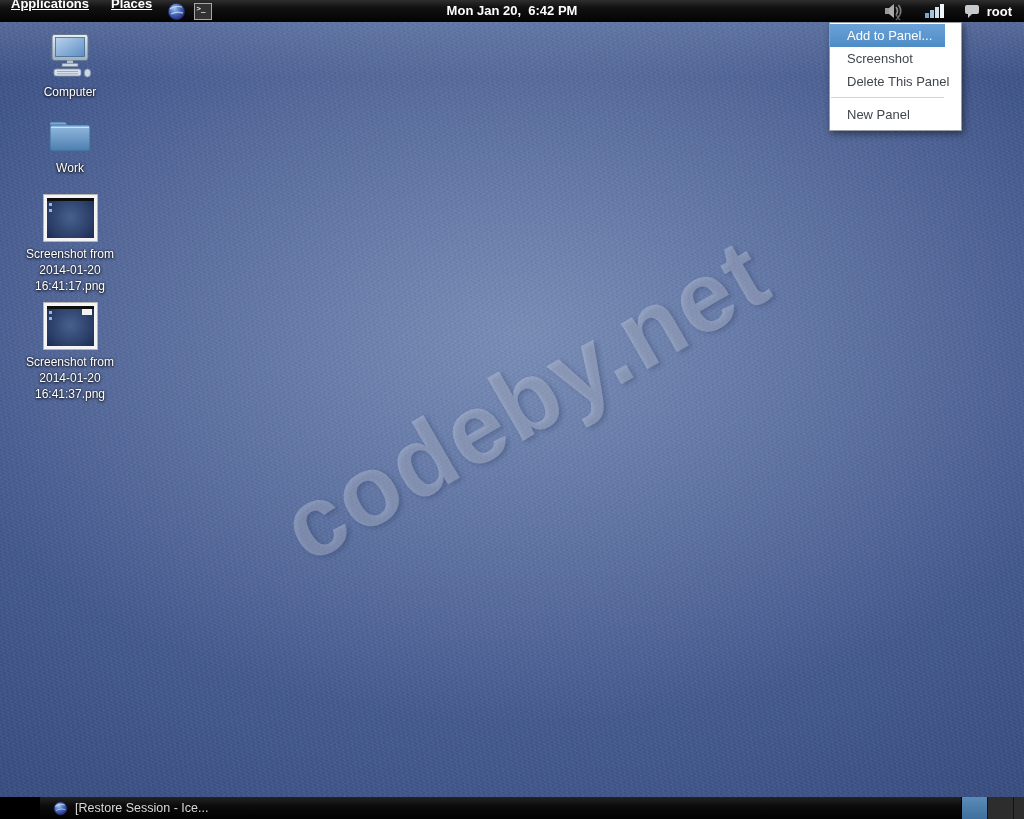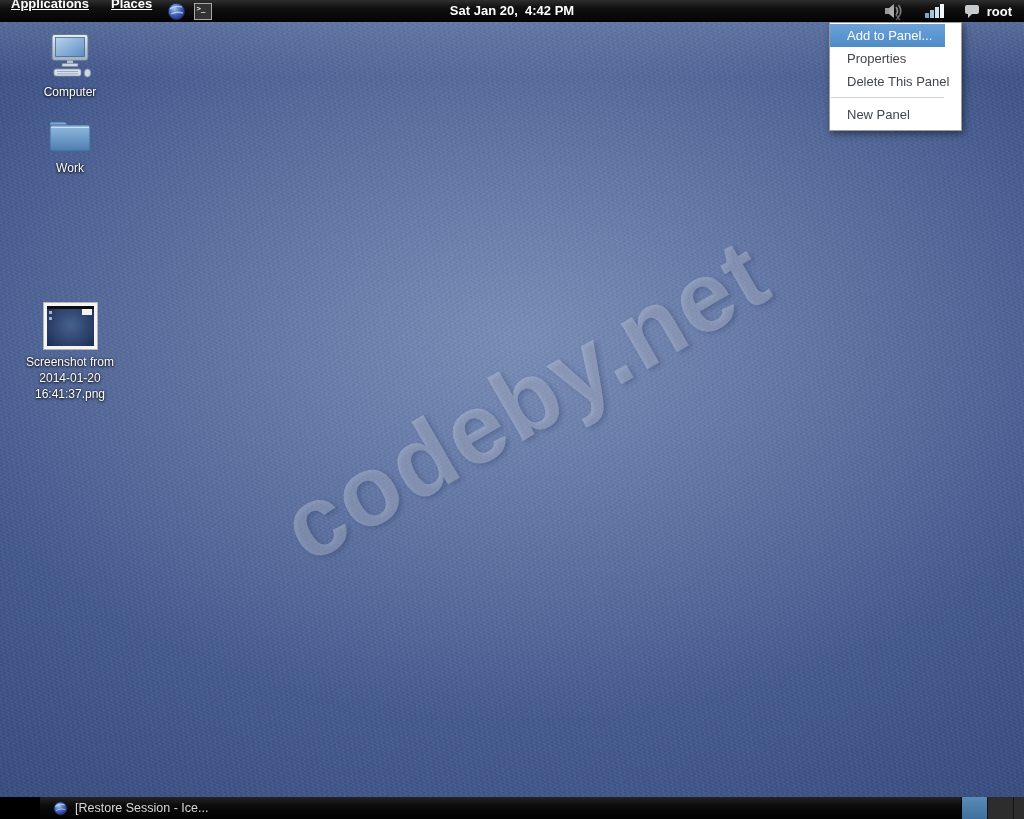--- a/index.html
+++ b/index.html
@@ -137,21 +137,21 @@
       </svg>
     </div>
 
     <div class="tp-launcher">
       <svg width="18" height="17" viewBox="0 0 18 17">
         <rect x="0.5" y="0.5" width="17" height="16" fill="#333" stroke="#a8a8a8" stroke-width="1"></rect>
         <text x="2.5" y="8" font-size="7.5" font-weight="bold" fill="#eee" font-family="'DejaVu Sans Mono', monospace">&gt;_</text>
       </svg>
     </div>
 
-    <div class="tp-clock">Sat Jan 20,  4:42 PM</div>
+    <div class="tp-clock">Mon Jan 20,  6:42 PM</div>
 
     <div class="tp-right">
       <div class="tp-status">
         <svg width="24" height="20" viewBox="0 0 24 20">
           <rect x="2" y="7" width="4" height="6" fill="#9a9a9a"></rect>
           <polygon points="6,7 11,3 11,17 6,13" fill="#ababab"></polygon>
           <path d="M13,6 Q16,10 13,14" stroke="#8f8f8f" stroke-width="1.7" fill="none"></path>
           <path d="M15.5,4 Q20,10 15.5,16" stroke="#7c7c7c" stroke-width="1.7" fill="none"></path>
           <text x="12.5" y="19" font-size="9" font-weight="bold" fill="#f2f2f2" stroke="#1a1a1a" stroke-width="0.6">x</text>
         </svg>
@@ -210,37 +210,47 @@
         <rect x="22" y="26.5" width="6" height="3" fill="#b4c0ce"></rect>
         <rect x="17" y="29.5" width="16" height="3" rx="1" fill="#ccd6e2" stroke="#7e8ea2" stroke-width="0.7"></rect>
         <rect x="9" y="35" width="27" height="7" rx="2" fill="#d9e1ea" stroke="#8494a8" stroke-width="0.8"></rect>
         <line x1="12" y1="37.5" x2="33" y2="37.5" stroke="#9cacc0" stroke-width="1"></line>
         <line x1="12" y1="39.8" x2="33" y2="39.8" stroke="#9cacc0" stroke-width="1"></line>
         <ellipse cx="42.5" cy="39" rx="3.2" ry="4" fill="#cdd7e3" stroke="#8494a8" stroke-width="0.8"></ellipse>
       </svg>
       <div class="dicon-label">Computer</div>
     </div>
 
+    <div class="dicon" style="top:172px;">
+      <div class="thumb">
+        <div class="thumb-inner">
+          <div class="mini-panel"></div>
+          <div class="mini-dot d1"></div>
+          <div class="mini-dot d2"></div>
+        </div>
+      </div>
+      <div class="dicon-label">Screenshot from 2014-01-20 16:41:17.png</div>
+    </div>
 
     <div class="dicon" style="top:280px;">
       <div class="thumb">
         <div class="thumb-inner">
           <div class="mini-panel"></div>
           <div class="mini-dot d1"></div>
           <div class="mini-dot d2"></div>
           <div class="mini-menu"></div>
         </div>
       </div>
       <div class="dicon-label">Screenshot from 2014-01-20 16:41:37.png</div>
     </div>
   </div>
 
   <div class="ctx-menu">
     <div class="ctx-item highlighted">Add to Panel...</div>
-    <div class="ctx-item">Properties</div>
+    <div class="ctx-item">Screenshot</div>
     <div class="ctx-item">Delete This Panel</div>
     <div class="ctx-sep"></div>
     <div class="ctx-item">New Panel</div>
   </div>
 
   <div class="bottom-panel">
     <div class="task">
       <svg width="15" height="15" viewBox="0 0 19 19">
         <defs>
           <radialGradient id="g2" cx="38%" cy="32%" r="75%">

